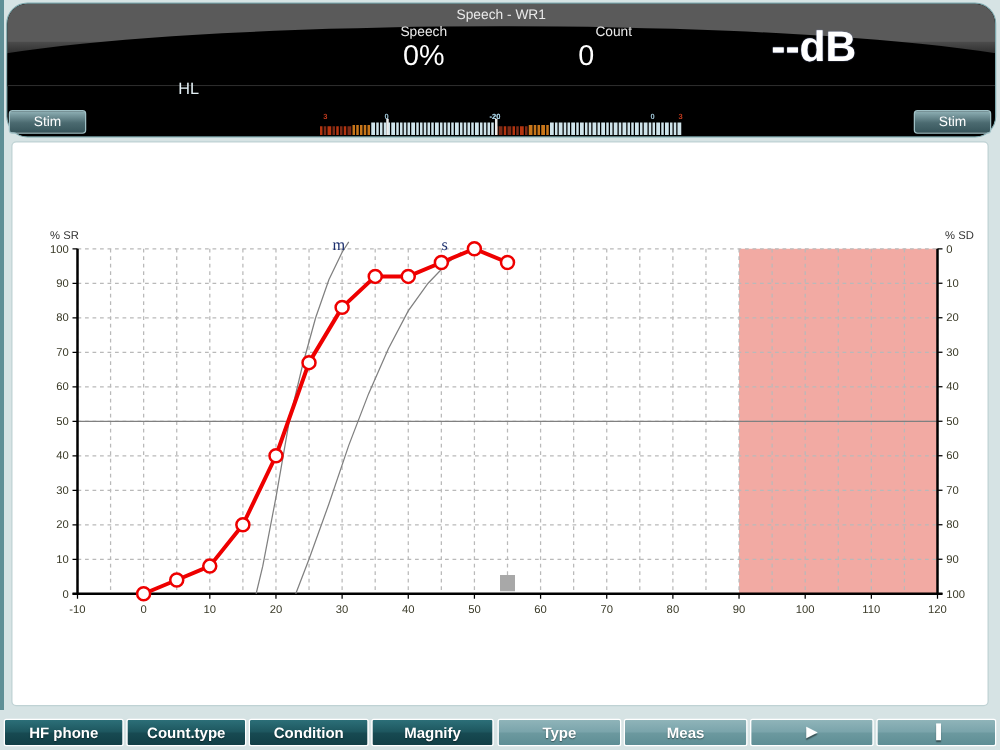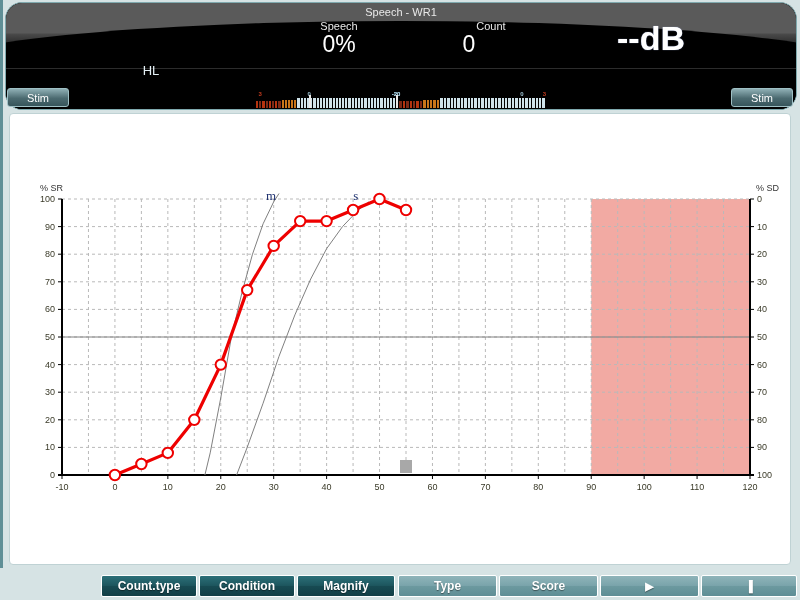--- a/index.html
+++ b/index.html
@@ -331,22 +331,23 @@
         <circle cx="343.1" cy="96.0" r="5.2" fill="#ffffff" stroke="#ee0000" stroke-width="2"></circle>
         <circle cx="369.5" cy="85.0" r="5.2" fill="#ffffff" stroke="#ee0000" stroke-width="2"></circle>
         <circle cx="396.0" cy="96.0" r="5.2" fill="#ffffff" stroke="#ee0000" stroke-width="2"></circle>
         <text x="261.04615384615386" y="86.24000000000001" font-size="13" fill="#1c2f6e" text-anchor="middle" font-family="&quot;Liberation Serif&quot;, serif">m</text>
         <text x="345.7230769230769" y="86.24000000000001" font-size="13" fill="#1c2f6e" text-anchor="middle" font-family="&quot;Liberation Serif&quot;, serif">s</text>
         <rect x="390" y="346" width="12" height="13" fill="#a8a8a8"></rect>
       </svg>
   </div>
 
   <div id="btnbar">
+      <div class="btn dark" style="left: 3px; width: 96px;">HF phone</div>
       <div class="btn dark" style="left: 101px; width: 96px;">Count.type</div>
       <div class="btn dark" style="left: 199px; width: 96px;">Condition</div>
       <div class="btn dark" style="left: 297px; width: 98px;">Magnify</div>
       <div class="btn light" style="left: 398px; width: 99px;">Type</div>
-      <div class="btn light" style="left: 499px; width: 99px;">Score</div>
+      <div class="btn light" style="left: 499px; width: 99px;">Meas</div>
       <div class="btn light glyph" style="left: 600px; width: 99px;">▶</div>
       <div class="btn light glyph" style="left: 701px; width: 96px;">▐</div>
     </div>
 
 </div>
 
 </body></html>

